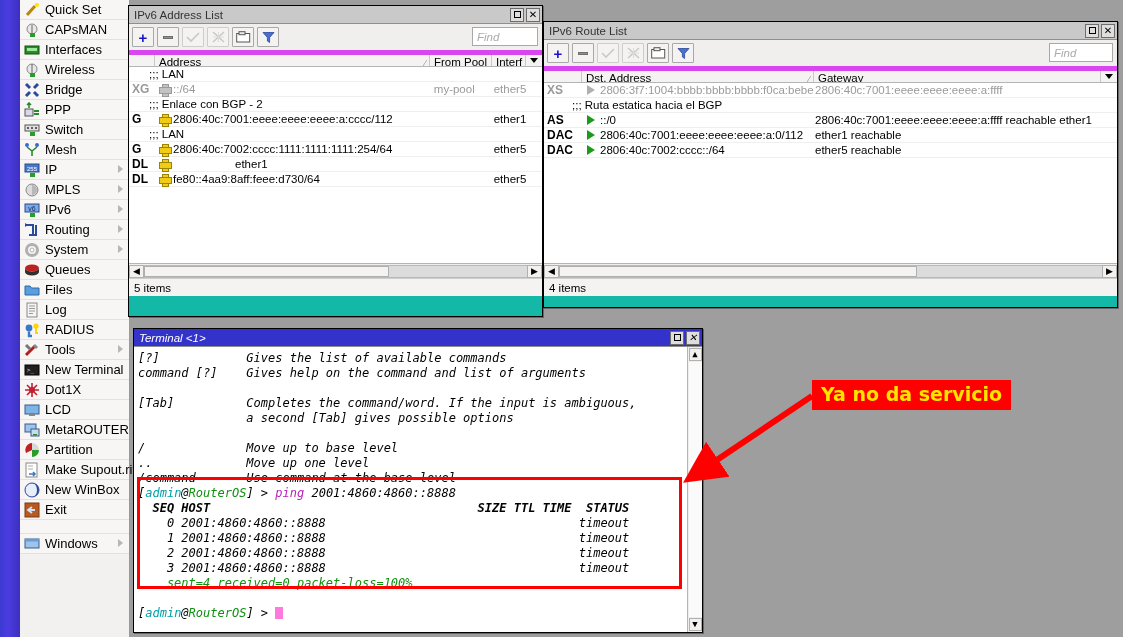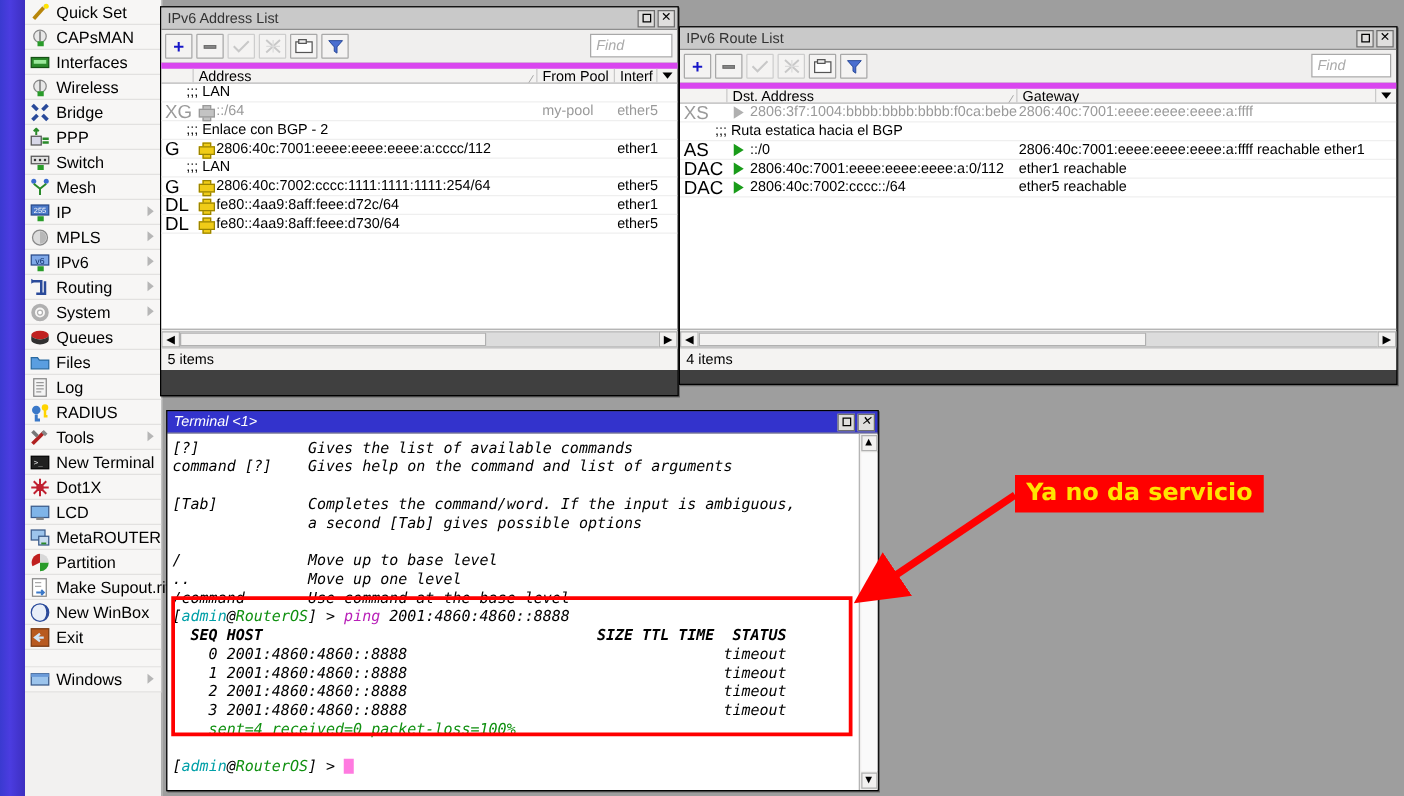--- a/index.html
+++ b/index.html
@@ -47,21 +47,21 @@
   .menu-arrow {
     position: absolute; right: 6px; top: 5px;
     width: 0; height: 0;
     border-top: 4px solid transparent;
     border-bottom: 4px solid transparent;
     border-left: 5px solid #b6b6b6;
   }
   .menu-sep { height: 14px; background: #f7f6f5; border-bottom: 1px solid #e2e1e0; }
 
   
-  .win { position: absolute; background: #404040; border: 1px solid #000;
+  .win { position: absolute; background: #14b8a6; border: 1px solid #000;
          box-shadow: 1px 1px 0 rgba(0,0,0,.35); }
   .win-title {
     height: 18px; background: #c9c9c9;
     display: flex; align-items: center;
     padding-left: 5px; font-size: 11.5px; color: #333;
     border-bottom: 1px solid #8e8e8e;
     user-select: none;
   }
   .win-title.active { background: #3333cc; color: #fff; }
   .win-btns { margin-left: auto; display: flex; gap: 0; padding-right: 2px; }
@@ -111,21 +111,21 @@
     border-right: none;
   }
   .caret-dn { width: 0; height: 0; border-left: 4px solid transparent;
               border-right: 4px solid transparent; border-top: 5px solid #000; }
 
   .grid-body { background: #fff; overflow: hidden; position: relative; }
   .row { display: flex; height: 15px; align-items: center; font-size: 11.5px;
          border-bottom: 1px solid #efefef; white-space: nowrap; }
   .row.cmt { color: #000; }
   .row.dim, .row.dim * { color: #9a9a9a; }
-  .c-flag { width: 26px; padding-left: 3px; flex: 0 0 26px; font-size: 15px; }
+  .c-flag { width: 26px; padding-left: 3px; flex: 0 0 26px; font-size: 12px; font-weight: bold; }
   .c-ico { width: 18px; flex: 0 0 18px; display: flex; align-items: center; justify-content: center; }
   .cmt-text { padding-left: 20px; }
 
   
   .cross {
     width: 11px; height: 11px; position: relative; display: inline-block;
   }
   .cross::before, .cross::after {
     content: ""; position: absolute; background: #f0cc18; border: 1px solid #9a8400;
   }
@@ -514,21 +514,20 @@
           </div>
           <div style="width:270px;overflow:hidden">2806:40c:7002:cccc:1111:1111:1111:254/64</div>
           <div style="width:62px;overflow:hidden"></div>
           <div style="width:50px;overflow:hidden">ether5</div>
         </div>
         <div class="row">
           <div class="c-flag">DL</div>
           <div class="c-ico">
             <span class="cross"></span>
           </div>
-          <div style="width:270px;overflow:hidden">fe80::4aa9:8aff:feee:d72c/64</div>
           <div style="width:62px;overflow:hidden"></div>
           <div style="width:50px;overflow:hidden">ether1</div>
         </div>
         <div class="row">
           <div class="c-flag">DL</div>
           <div class="c-ico">
             <span class="cross"></span>
           </div>
           <div style="width:270px;overflow:hidden">fe80::4aa9:8aff:feee:d730/64</div>
           <div style="width:62px;overflow:hidden"></div>

